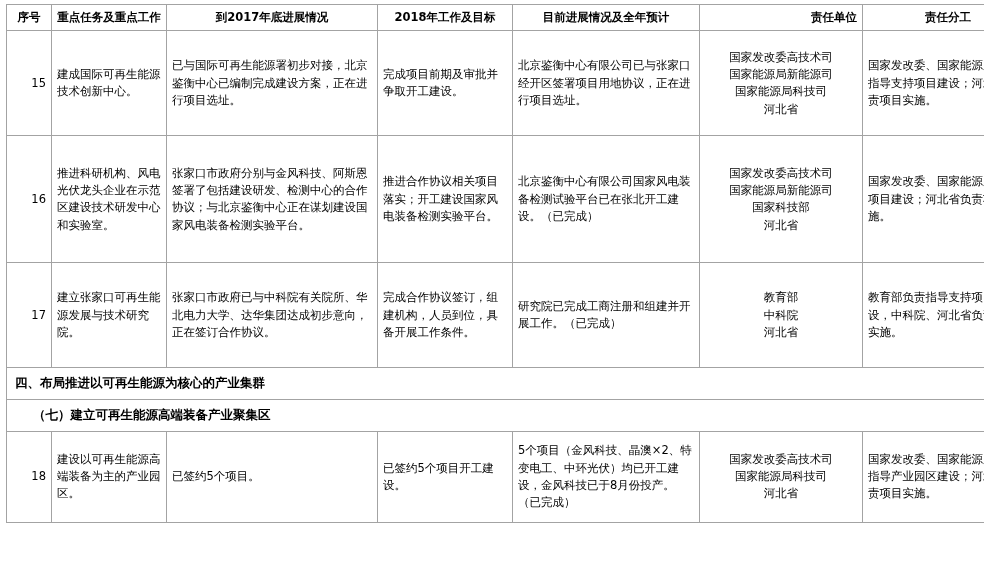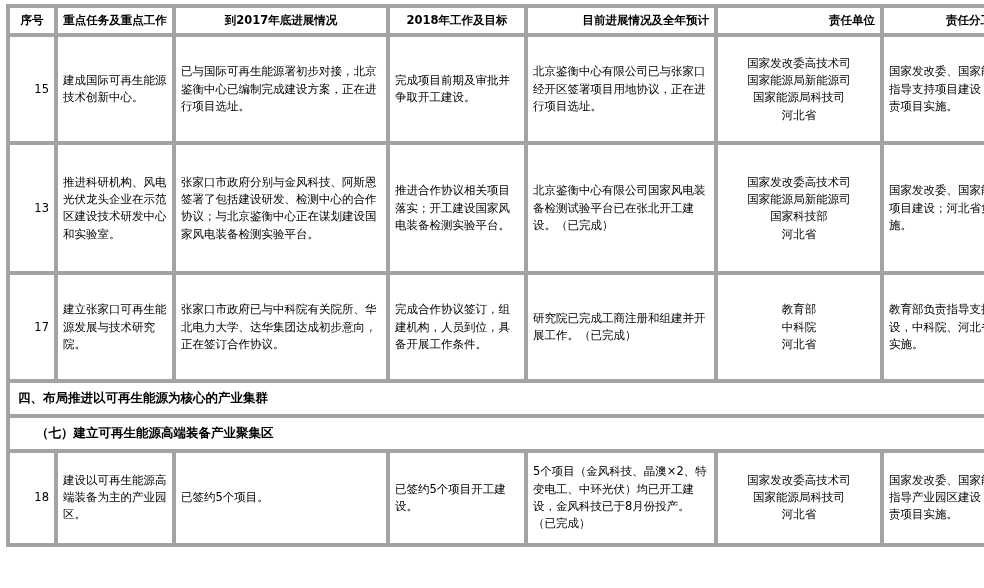--- a/index.html
+++ b/index.html
@@ -20,21 +20,21 @@
     position: relative;
     box-sizing: border-box;
     padding: 4px 6px 0 6px;
   }
   table.main {
     border-collapse: collapse;
     width: 972px;
     table-layout: fixed;
   }
   table.main td, table.main th {
-    border: 4px solid #a3a3a3;
+    border: 1px solid #a3a3a3;
     vertical-align: middle;
     padding: 4px 5px;
     font-size: 11.5px;
     line-height: 1.5;
     word-break: break-all;
   }
   thead th {
     font-weight: bold;
     text-align: center;
     font-size: 12px;
@@ -65,21 +65,21 @@
     padding: 6px 8px 6px 26px;
   }
   .r15 td { height: 96px; }
   .r16 td { height: 118px; }
   .r17 td { height: 96px; }
   .r18 td { height: 82px; }
   .col-seq { width: 34px; }
   .col-task { width: 104px; }
   .col-2017 { width: 200px; }
   .col-2018 { width: 124px; text-align: center; }
-  .col-current { width: 176px; text-align: right; }
+  .col-current { width: 176px; }
   .col-unit { width: 152px; text-align: right; }
   .col-division { width: 160px; }
 </style>
 </head>
 <body>
 
 <div class="sheet">
   <table class="main">
     <thead>
       <tr>
@@ -99,21 +99,21 @@
         <td class="body-cell">已与国际可再生能源署初步对接，北京鉴衡中心已编制完成建设方案，正在进行项目选址。</td>
         <td class="body-cell">完成项目前期及审批并争取开工建设。</td>
         <td class="body-cell">北京鉴衡中心有限公司已与张家口经开区签署项目用地协议，正在进行项目选址。</td>
         <td class="center-cell" style="white-space: pre-line;">国家发改委高技术司
 国家能源局新能源司
 国家能源局科技司
 河北省</td>
         <td class="body-cell">国家发改委、国家能源局负责指导支持项目建设；河北省负责项目实施。</td>
       </tr>
       <tr class="r16">
-        <td class="num">13</td>
+        <td class="num">16</td>
         <td class="body-cell">推进科研机构、风电光伏龙头企业在示范区建设技术研发中心和实验室。</td>
         <td class="body-cell">张家口市政府分别与金风科技、阿斯恩签署了包括建设研发、检测中心的合作协议；与北京鉴衡中心正在谋划建设国家风电装备检测实验平台。</td>
         <td class="body-cell">推进合作协议相关项目落实；开工建设国家风电装备检测实验平台。</td>
         <td class="body-cell">北京鉴衡中心有限公司国家风电装备检测试验平台已在张北开工建设。（已完成）</td>
         <td class="center-cell" style="white-space: pre-line;">国家发改委高技术司
 国家能源局新能源司
 国家科技部
 河北省</td>
         <td class="body-cell">国家发改委、国家能源局支持项目建设；河北省负责项目实施。</td>
       </tr>

